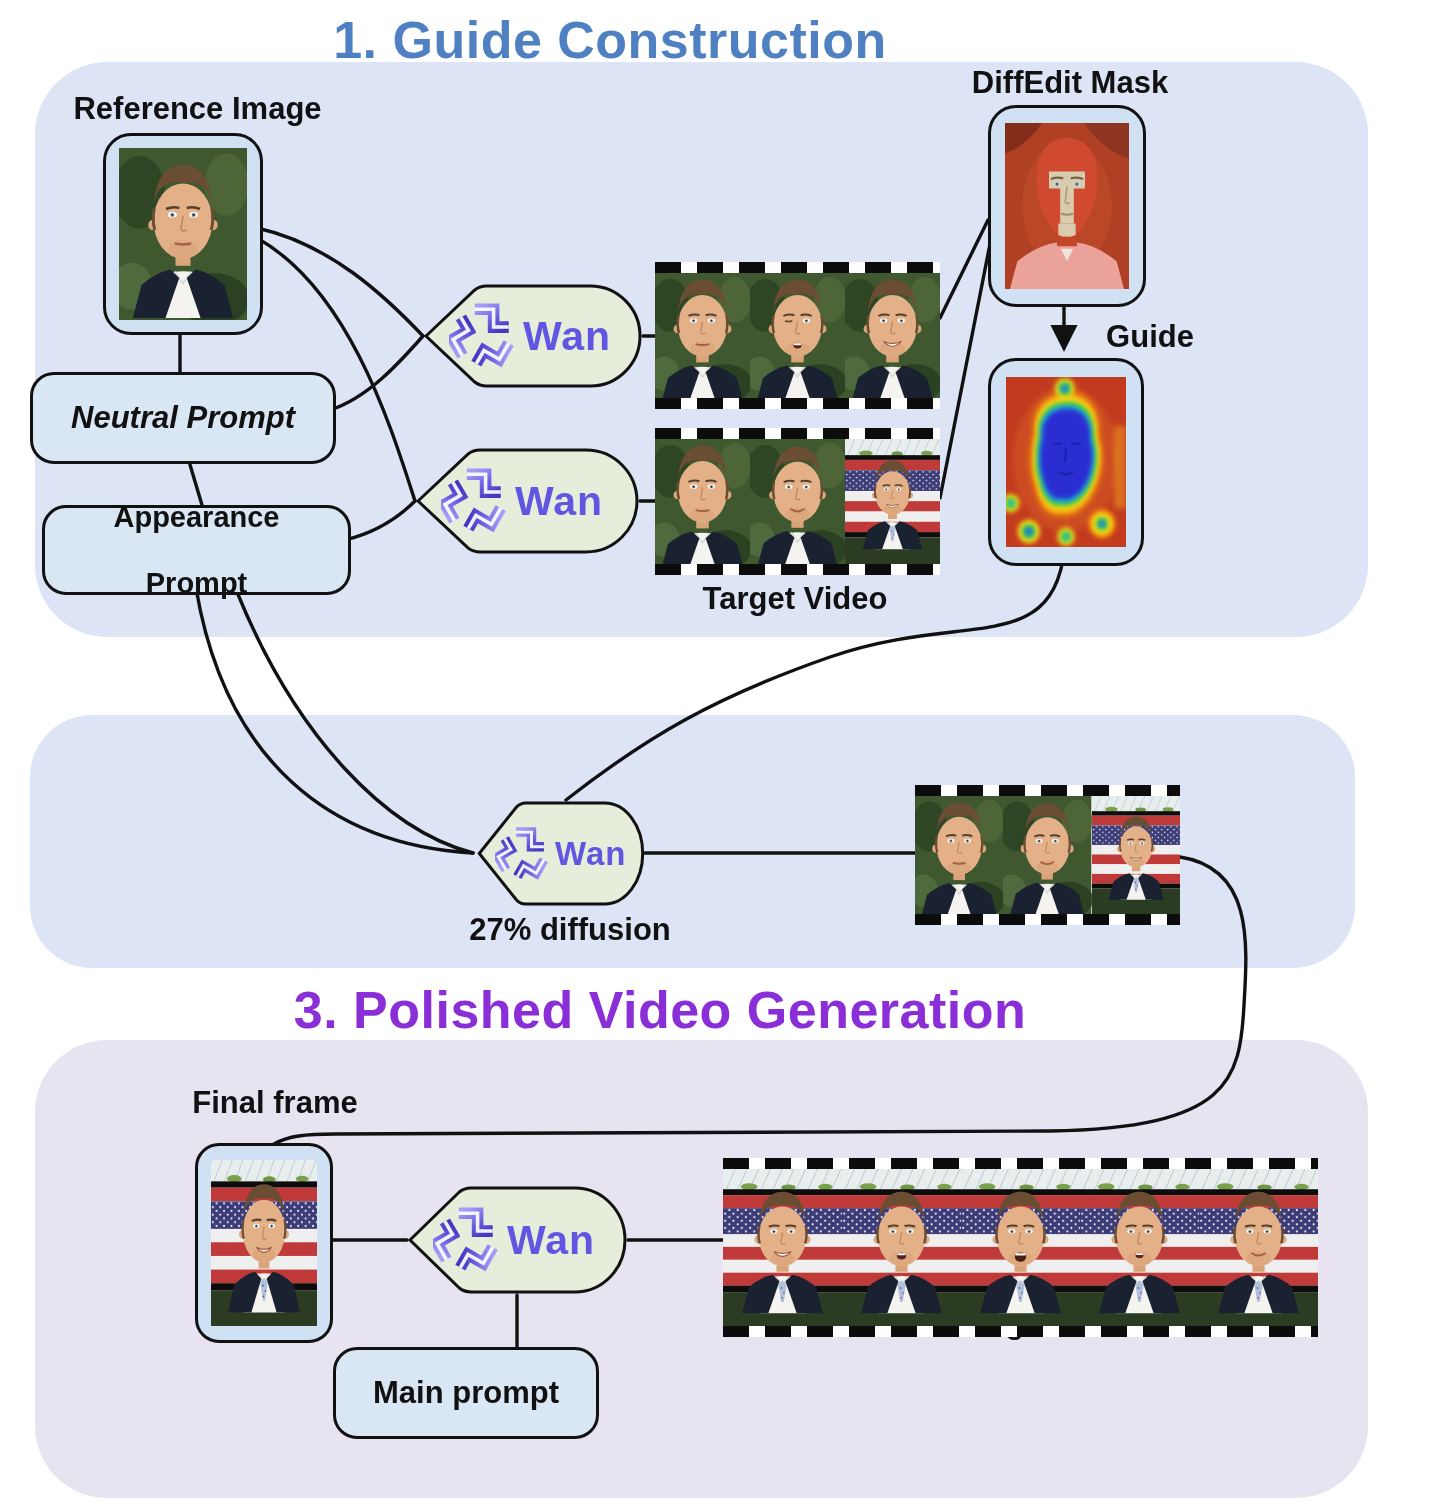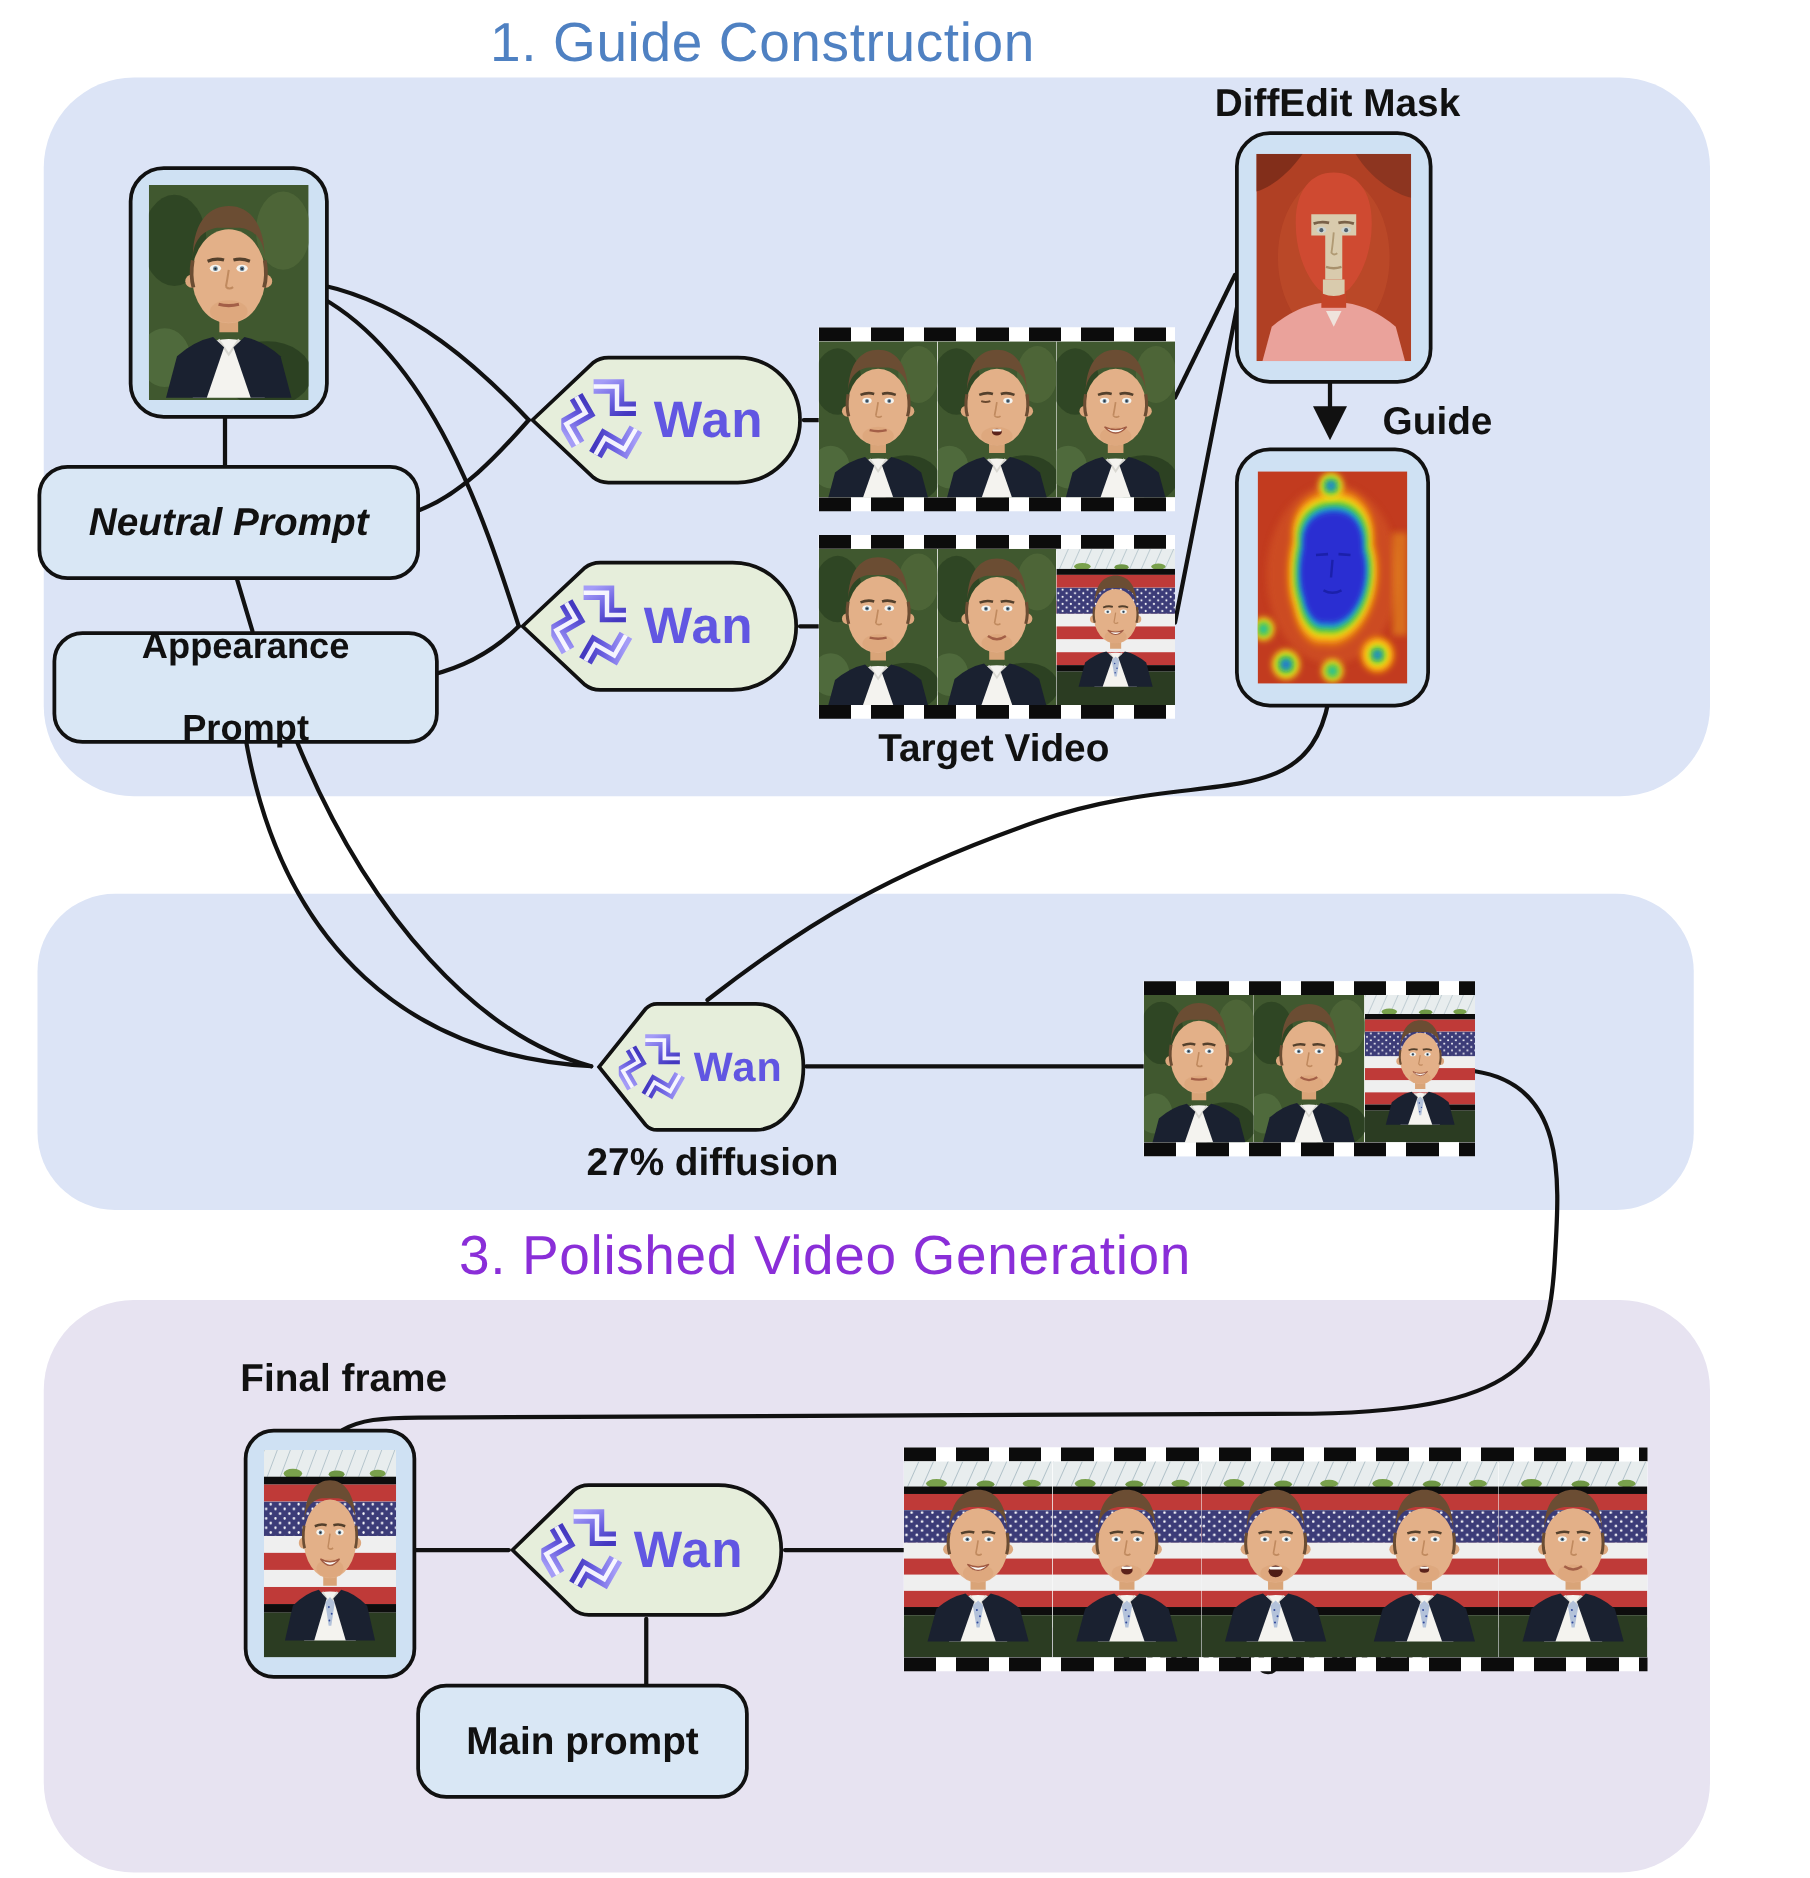--- a/index.html
+++ b/index.html
@@ -3,21 +3,21 @@
 <meta charset="utf-8">
 <style>
   html,body{margin:0;padding:0;background:#ffffff;}
   .stage{position:relative;width:1448px;height:1502px;background:#fff;
          font-family:"Liberation Sans",sans-serif;overflow:hidden;}
   .panel{position:absolute;z-index:0;}
   .panel.blue{background:var(--panel-blue,#dce4f6);}
   .panel.lav{background:var(--panel-lavender,#e7e3f1);}
   .connectors{position:absolute;inset:0;z-index:1;pointer-events:none;}
   .connectors path{stroke:var(--line,#111);stroke-width:3.4;fill:none;stroke-linecap:round;}
-  .title{position:absolute;z-index:2;font-weight:normal;font-size:44px;text-align:center;letter-spacing:.5px;}
+  .title{position:absolute;z-index:2;font-weight:bold;font-size:52px;text-align:center;letter-spacing:.5px;}
   .title.blue{color:var(--step-blue,#4f81c2);}
   .title.purple{color:var(--step-purple,#8a2ed8);}
   .lbl{position:absolute;z-index:2;font-weight:bold;font-size:31px;color:#111;text-align:center;line-height:1.1;}
   .pbox{position:absolute;z-index:2;background:var(--box-blue,#d9e7f5);border:3.5px solid #111;
         border-radius:24px;display:flex;flex-direction:column;align-items:center;justify-content:center;
         font-weight:bold;font-size:31px;color:#111;text-align:center;line-height:1.18;}
   .imgbox{position:absolute;z-index:2;background:var(--frame-blue,#cfe1f3);border:3px solid #111;
           border-radius:28px;display:flex;align-items:center;justify-content:center;}
   .photo{overflow:hidden;}
   .photo svg{width:100%;height:100%;display:block;}
@@ -87,20 +87,21 @@
     <path d="M645,853 H915"></path>
     <path d="M1180,857 C1252,868 1248,940 1244,1005 C1240,1080 1230,1128 1050,1131 L335,1134 C305,1134 288,1136 274,1144"></path>
     <path d="M327,1240 H407"></path>
     <path d="M517,1295 V1347"></path>
     <path d="M628,1240 H723"></path>
   </svg>
 
   <div class="title blue" style="left:180px;top:10px;width:860px;">1. Guide Construction</div>
   <div class="title purple" style="left:210px;top:980px;width:900px;">3. Polished Video Generation</div>
 
+  <div class="lbl" style="left:55px;top:92px;width:285px;">Reference Image</div>
   <div class="lbl" style="left:645px;top:582px;width:300px;">Target Video</div>
   <div class="lbl" style="left:945px;top:66px;width:250px;">DiffEdit Mask</div>
   <div class="lbl" style="left:1080px;top:320px;width:140px;">Guide</div>
   <div class="lbl" style="left:420px;top:913px;width:300px;">27% diffusion</div>
   <div class="lbl" style="left:170px;top:1086px;width:210px;">Final frame</div>
   <div class="lbl" style="left:840px;top:1306px;width:360px;">Full length video</div>
 
   <div class="pbox" style="left:30px;top:372px;width:300px;height:86px;font-style:italic;">
     <span>Neutral Prompt</span>
   </div>

